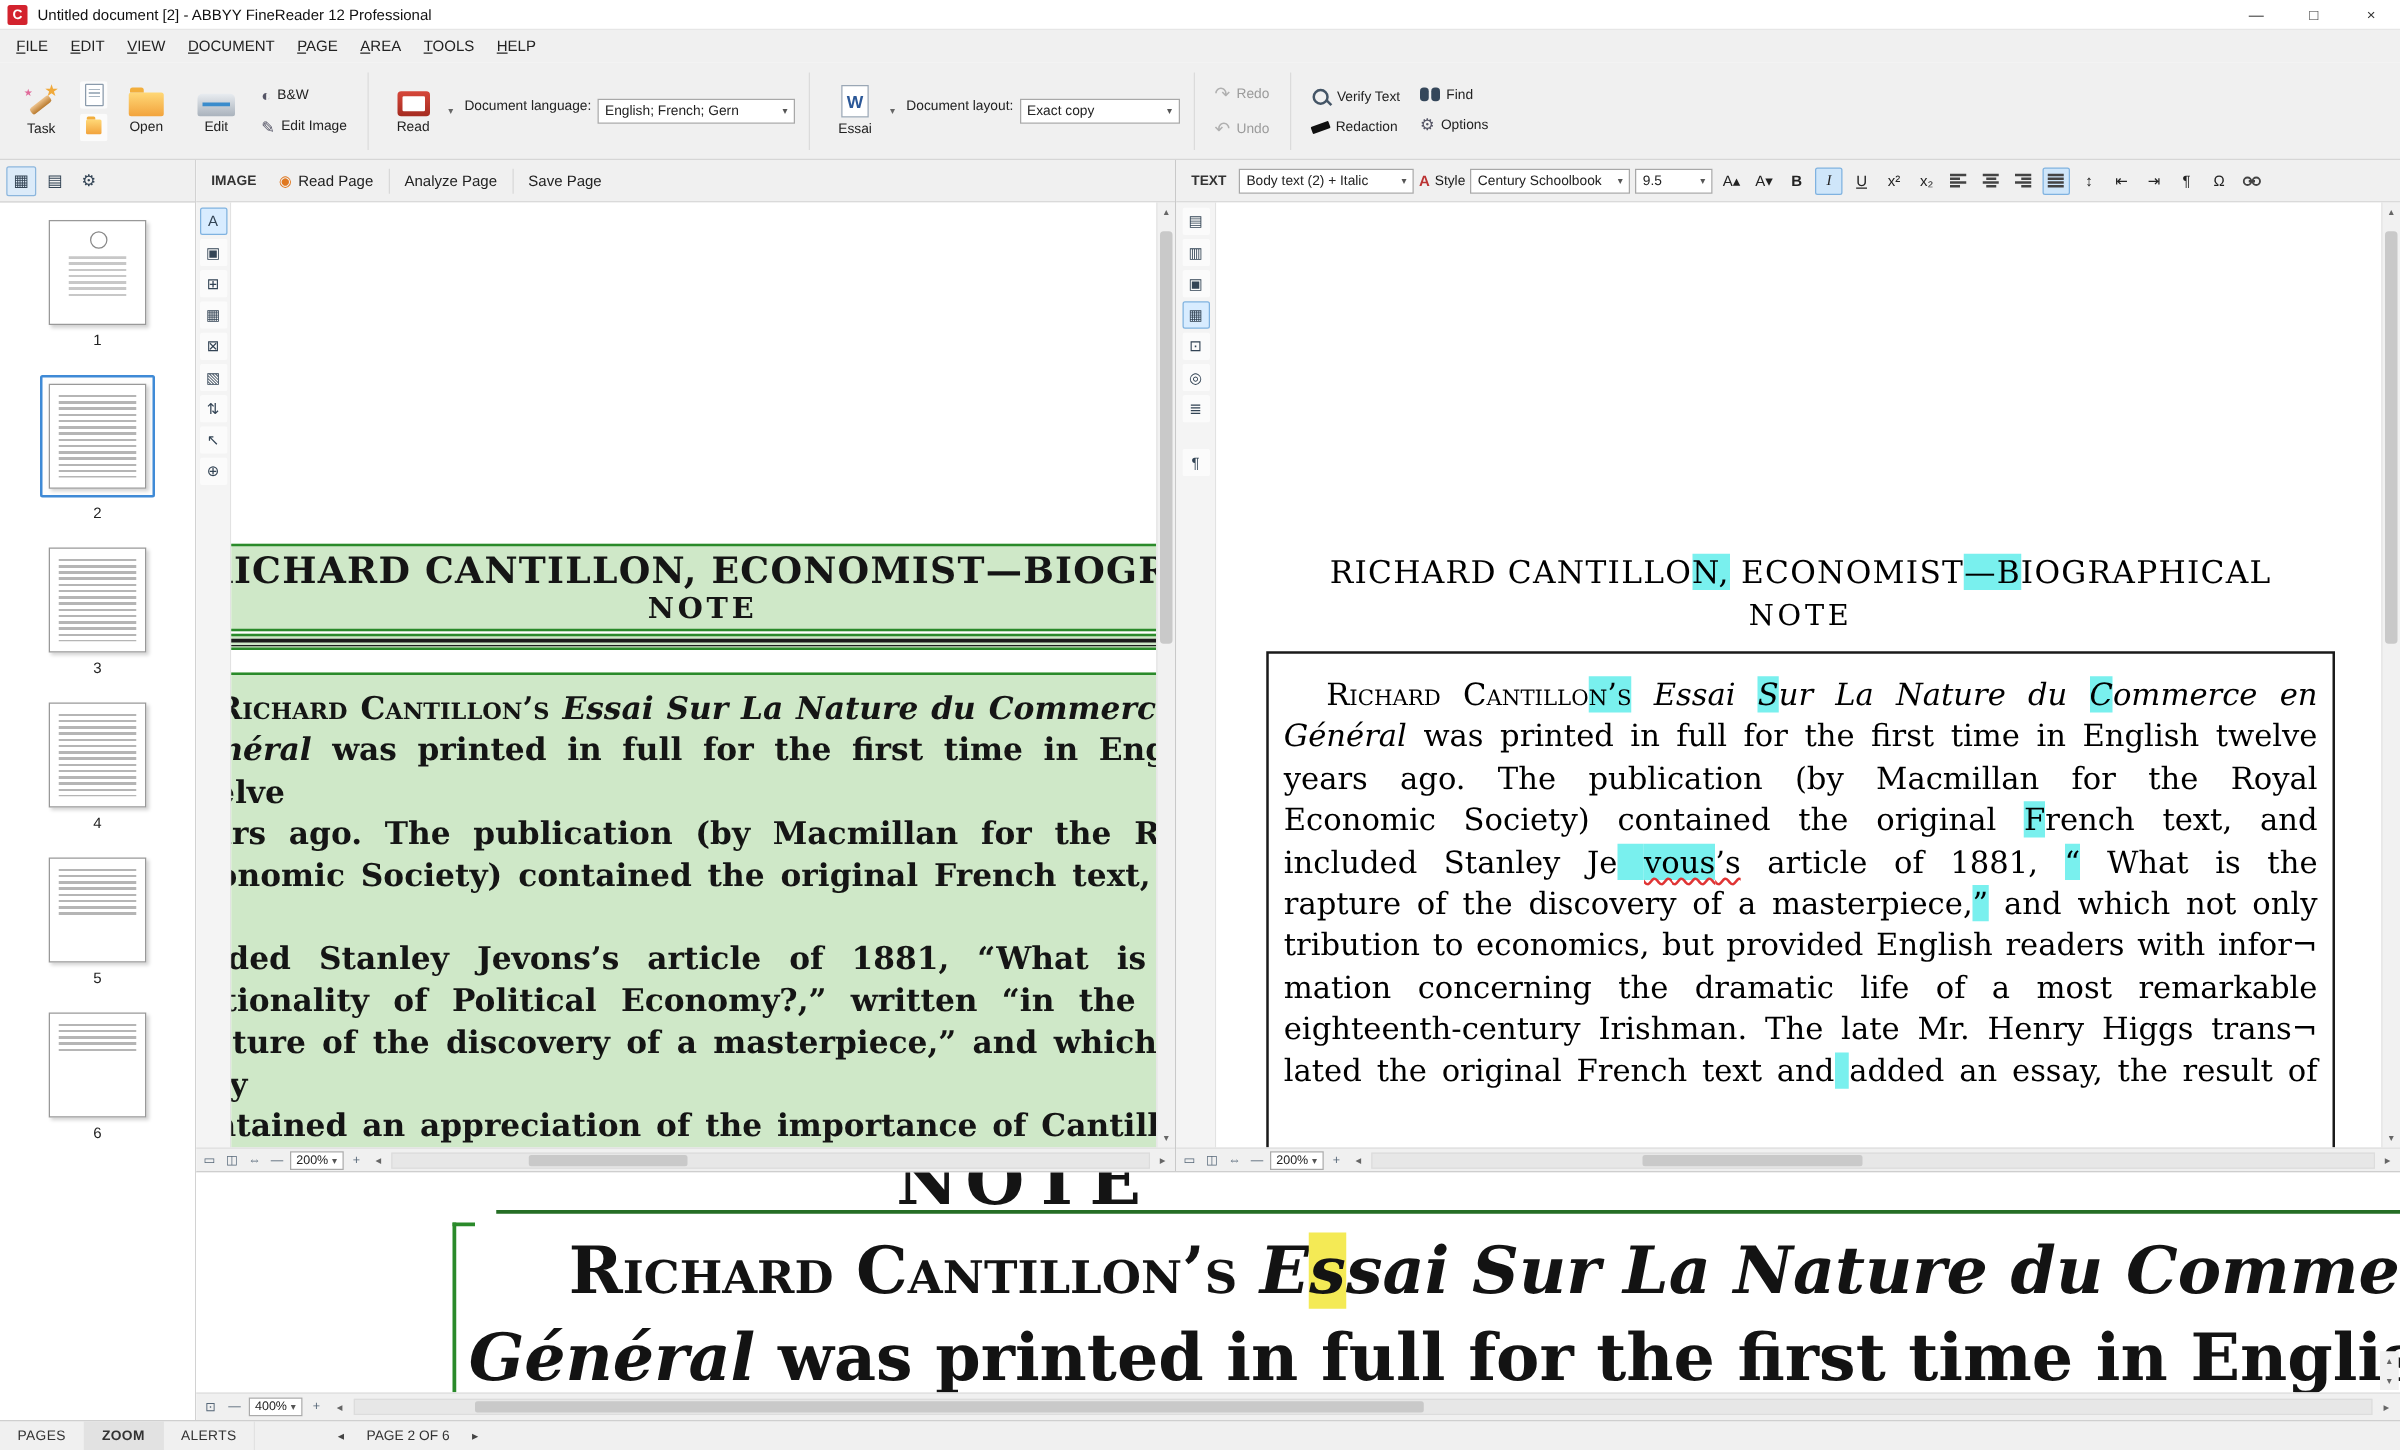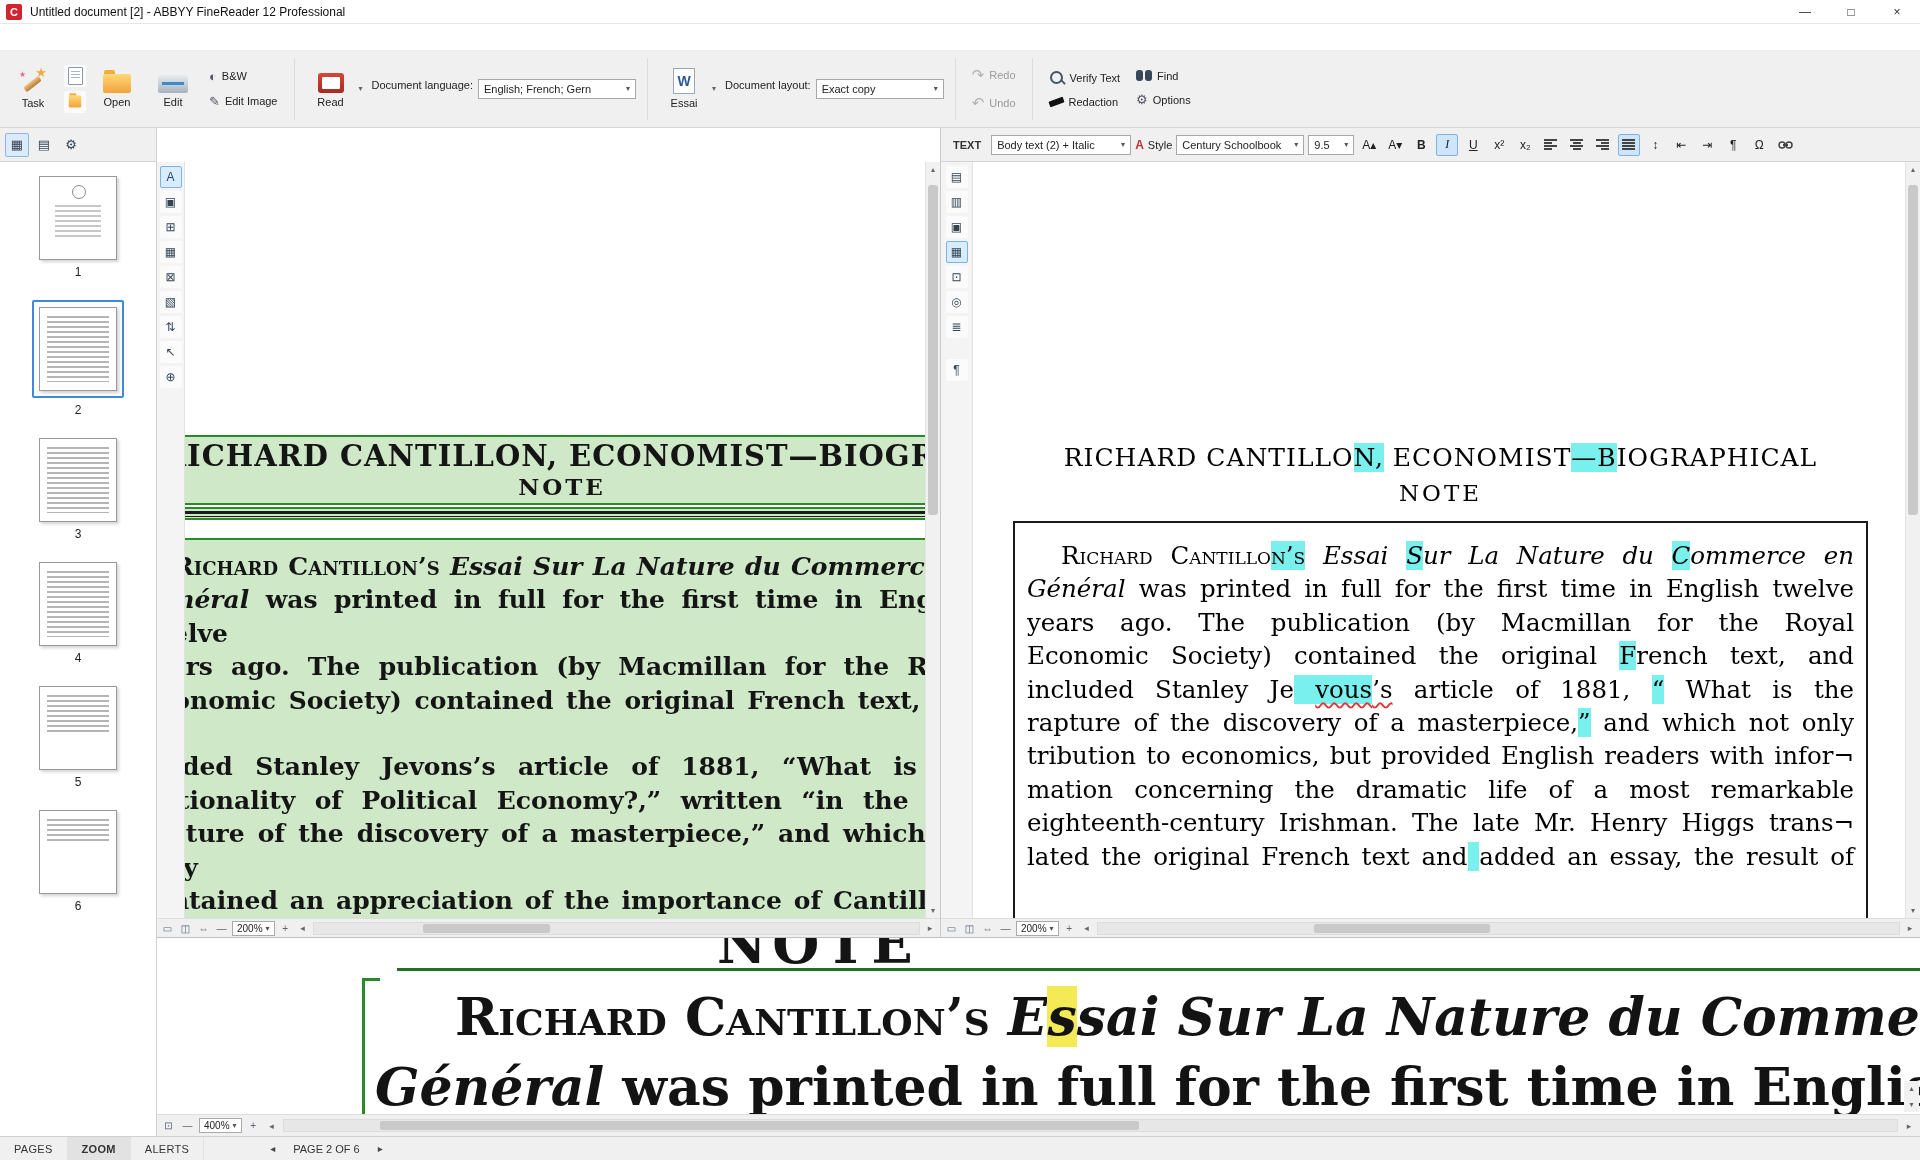--- a/index.html
+++ b/index.html
@@ -162,20 +162,30 @@
   <div id="titlebar">
     <span class="app-ico">C</span>
     <span class="t-title">Untitled document [2] - ABBYY FineReader 12 Professional</span>
     <div class="win-btns">
       <span class="wbtn">—</span>
       <span class="wbtn">□</span>
       <span class="wbtn">×</span>
     </div>
   </div>
 
+  <div id="menubar">
+    <span class="menu-item">FILE</span>
+    <span class="menu-item">EDIT</span>
+    <span class="menu-item">VIEW</span>
+    <span class="menu-item">DOCUMENT</span>
+    <span class="menu-item">PAGE</span>
+    <span class="menu-item">AREA</span>
+    <span class="menu-item">TOOLS</span>
+    <span class="menu-item">HELP</span>
+  </div>
 
   <div id="toolbar">
     <div class="tb-big">
       <span class="i-wand">
           <span class="bar"></span>
           <span class="st">★</span>
           <span class="st2">★</span>
         </span>
       <span>Task</span>
     </div>
@@ -311,20 +321,31 @@
       <div class="thumb-item">
         <div class="thumb t-third">
             <div class="th-lines"></div>
           </div>
         <span class="thumb-num">6</span>
       </div>
     </div>
   </div>
 
   <div id="image-panel">
+    <div class="panel-head">
+      <span class="ph-label">IMAGE</span>
+      <span class="ph-btn">
+        <span class="ph-ico">◉</span>
+        <span>Read Page</span>
+      </span>
+      <span class="ph-sep"></span>
+      <span class="ph-btn">Analyze Page</span>
+      <span class="ph-sep"></span>
+      <span class="ph-btn">Save Page</span>
+    </div>
     <div class="tool-col">
       <span class="tool-btn active">A</span>
       <span class="tool-btn">▣</span>
       <span class="tool-btn">⊞</span>
       <span class="tool-btn">▦</span>
       <span class="tool-btn">⊠</span>
       <span class="tool-btn">▧</span>
       <span class="tool-btn">⇅</span>
       <span class="tool-btn">↖</span>
       <span class="tool-btn">⊕</span>
@@ -382,21 +403,21 @@
       <div class="sel" style="width:140px">
         <span>Body text (2) + Italic</span>
         <span class="caret">▾</span>
       </div>
       <span class="styleA">A</span>
       <span style="font-size:11px">Style</span>
       <div class="sel" style="width:128px">
         <span>Century Schoolbook</span>
         <span class="caret">▾</span>
       </div>
-      <div class="sel" style="width:46px">
+      <div class="sel" style="width:62px">
         <span>9.5</span>
         <span class="caret">▾</span>
       </div>
       <span class="fbtn">A▴</span>
       <span class="fbtn">A▾</span>
       <span class="fbtn b">B</span>
       <span class="fbtn it active">I</span>
       <span class="fbtn u">U</span>
       <span class="fbtn">x²</span>
       <span class="fbtn">x₂</span>

